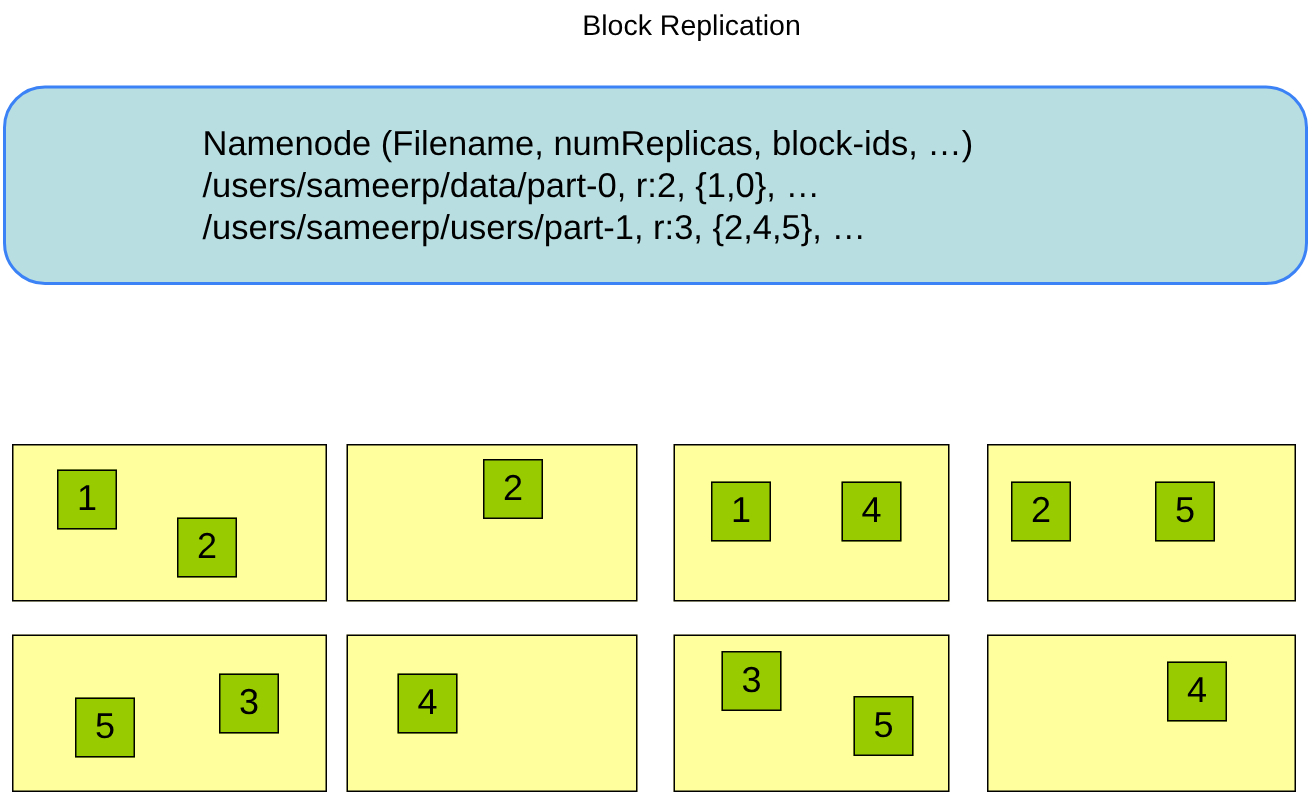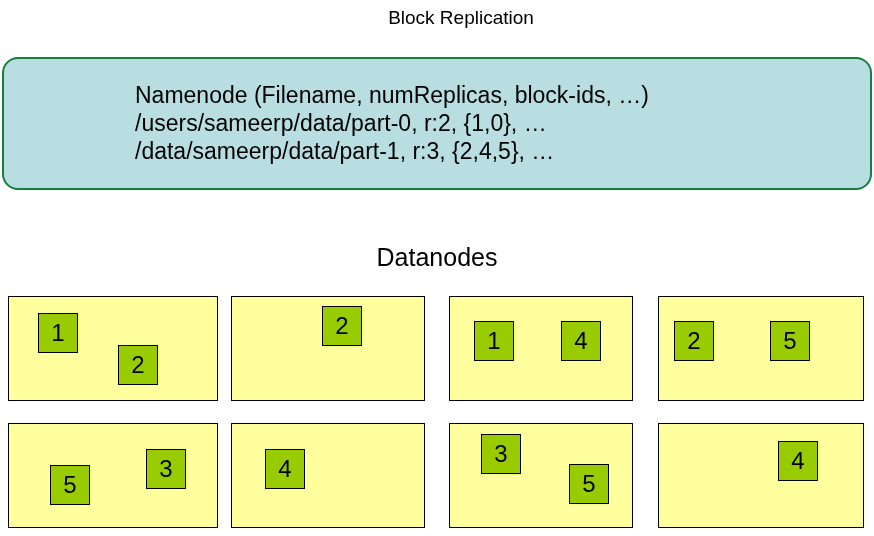--- a/index.html
+++ b/index.html
@@ -26,22 +26,22 @@
     white-space: nowrap;
     margin-left: 24px;
   }
   .namenode-box {
     position: absolute;
     left: 2px;
     top: 57px;
     width: 866px;
     height: 129px;
     background: var(--namenode-fill, #B8DEE1);
-    border: 2px solid #15803d;
-    border-radius: 16px;
+    border: 2px solid #3b82f6;
+    border-radius: 28px;
   }
   .namenode-text {
     position: absolute;
     left: 131px;
     top: 22px;
     font-size: 23px;
     line-height: 28px;
     color: #000000;
     white-space: nowrap;
   }
@@ -79,25 +79,24 @@
 <body>
 
 <div id="canvas">
 
   <div class="title">Block Replication</div>
 
   <div class="namenode-box">
     <div class="namenode-text">
       <div>Namenode (Filename, numReplicas, block-ids, …)</div>
       <div>/users/sameerp/data/part-0, r:2, {1,0}, …</div>
-      <div>/data/sameerp/data/part-1, r:3, {2,4,5}, …</div>
+      <div>/users/sameerp/users/part-1, r:3, {2,4,5}, …</div>
     </div>
   </div>
 
-  <div class="datanodes-label">Datanodes</div>
 
   <div id="datanodes-container">
       <div class="datanode-box" style="left: 8px; top: 296px; width: 210px; height: 105px;">
         <div class="block-square" style="left: 29px; top: 16px;">1</div>
         <div class="block-square" style="left: 109px; top: 48px;">2</div>
       </div>
       <div class="datanode-box" style="left: 231px; top: 296px; width: 194px; height: 105px;">
         <div class="block-square" style="left: 90px; top: 9px;">2</div>
       </div>
       <div class="datanode-box" style="left: 449px; top: 296px; width: 184px; height: 105px;">

